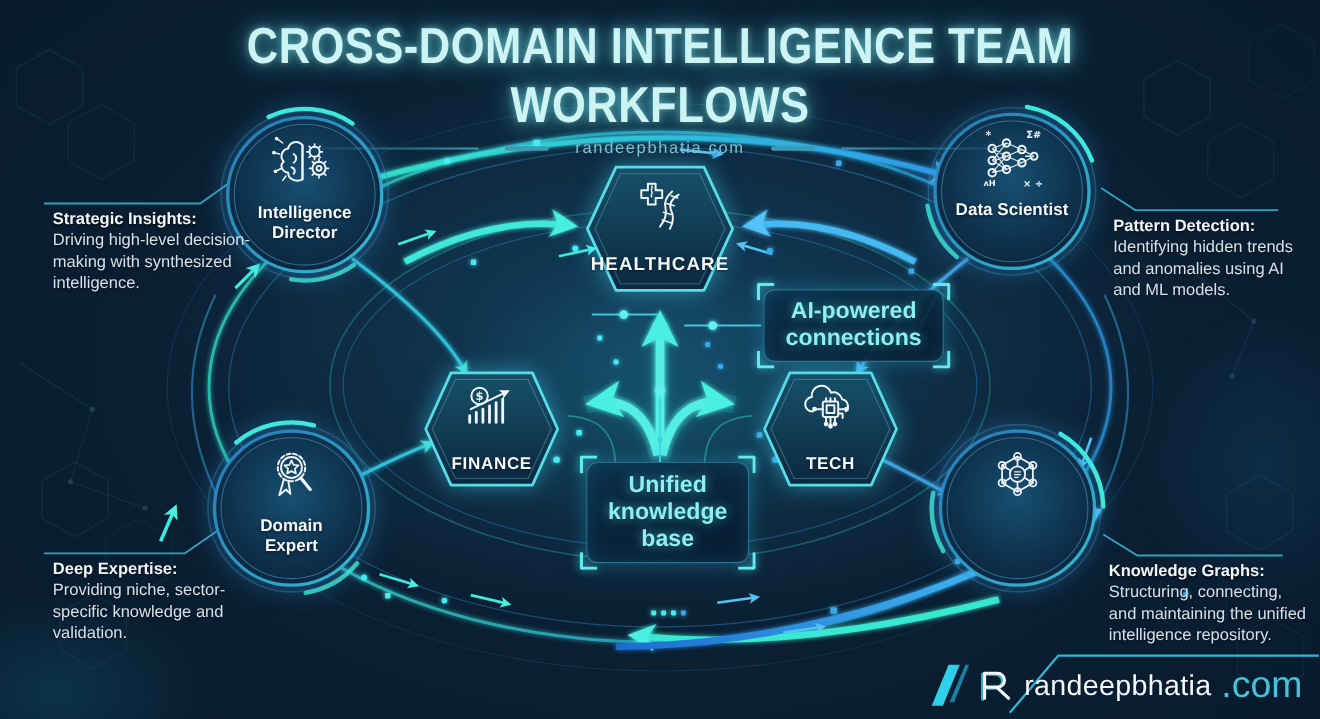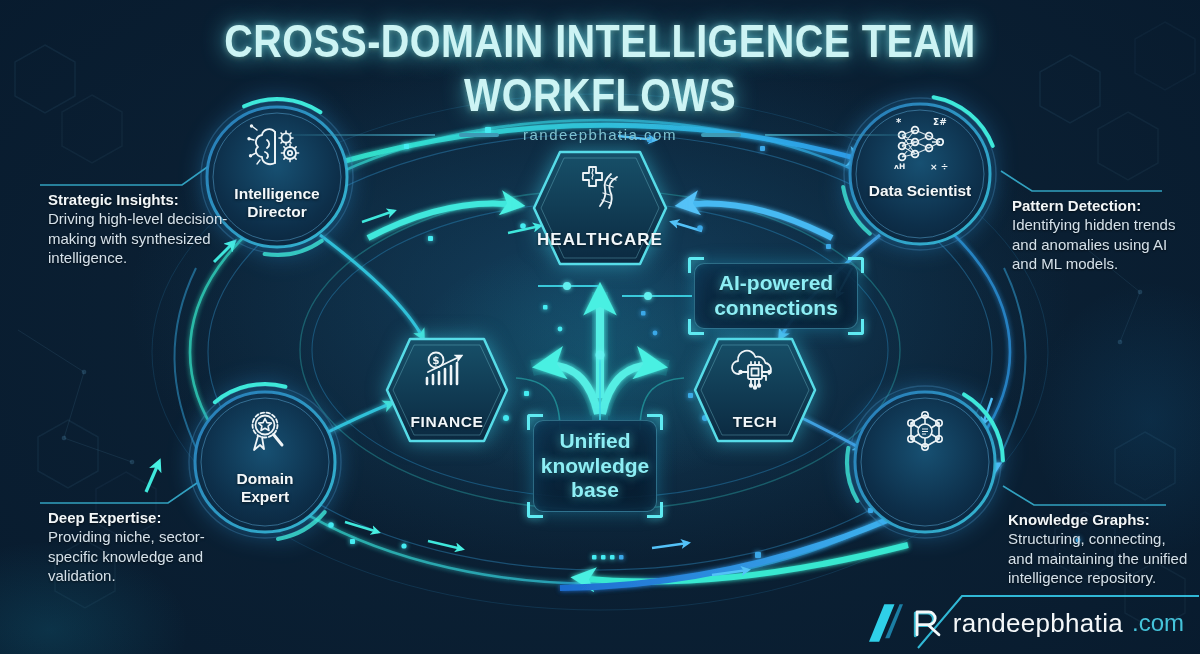--- a/index.html
+++ b/index.html
@@ -63,36 +63,36 @@
   .cn{position:absolute;width:16px;height:16px;border:3px solid #5feaf2;
     filter:drop-shadow(0 0 4px rgba(80,230,240,.85));}
   .cn.tl{top:-7px;left:-7px;border-right:none;border-bottom:none;border-radius:3px 0 0 0;}
   .cn.tr{top:-7px;right:-7px;border-left:none;border-bottom:none;border-radius:0 3px 0 0;}
   .cn.bl{bottom:-7px;left:-7px;border-right:none;border-top:none;border-radius:0 0 0 3px;}
   .cn.br{bottom:-7px;right:-7px;border-left:none;border-top:none;border-radius:0 0 3px 0;}
   .callout.c1{left:345px;top:255px;width:192px;height:62px;}
   .callout.c1 .ctext{font-size:21px;width:182px;}
   .callout.c2{left:694px;top:263px;width:164px;height:66px;}
   .callout.c2 .ctext{font-size:21px;width:150px;}
-  .callout.c3{left:533px;top:420px;width:124px;height:92px;}
+  .callout.c3{left:533px;top:420px;width:148px;height:92px;}
   .callout.c3 .ctext{font-size:21px;width:120px;}
 
   
   .ann{position:absolute;z-index:7;width:182px;}
   .ann .ah{font-size:15px;font-weight:bold;color:#f2f6f8;margin-bottom:1px;text-shadow:0 1px 2px rgba(0,0,0,.6);}
   .ann .ab{font-size:15px;color:#d5e1ea;line-height:1.3;text-shadow:0 1px 2px rgba(0,0,0,.6);}
   .ann.a1{left:48px;top:191px;}
   .ann.a2{left:1012px;top:197px;}
   .ann.a3{left:48px;top:509px;}
   .ann.a4{left:1008px;top:511px;}
 
   
   .brand{position:absolute;right:16px;bottom:10px;z-index:8;display:flex;align-items:center;gap:9px;}
   .brand .btxt{font-size:26px;color:#f4f7f9;letter-spacing:.3px;}
-  .brand .btld{font-size:24px;color:#45c3da;}
+  .brand .btld{font-size:34px;color:#45c3da;}
 </style>
 </head>
 <body>
 
 <div class="stage">
 
   <svg class="layer" width="1200" height="654">
     <defs>
       <path id="hexU" d="M30,0 L60,17 L60,51 L30,68 L0,51 L0,17 Z" fill="none"></path>
     </defs>

